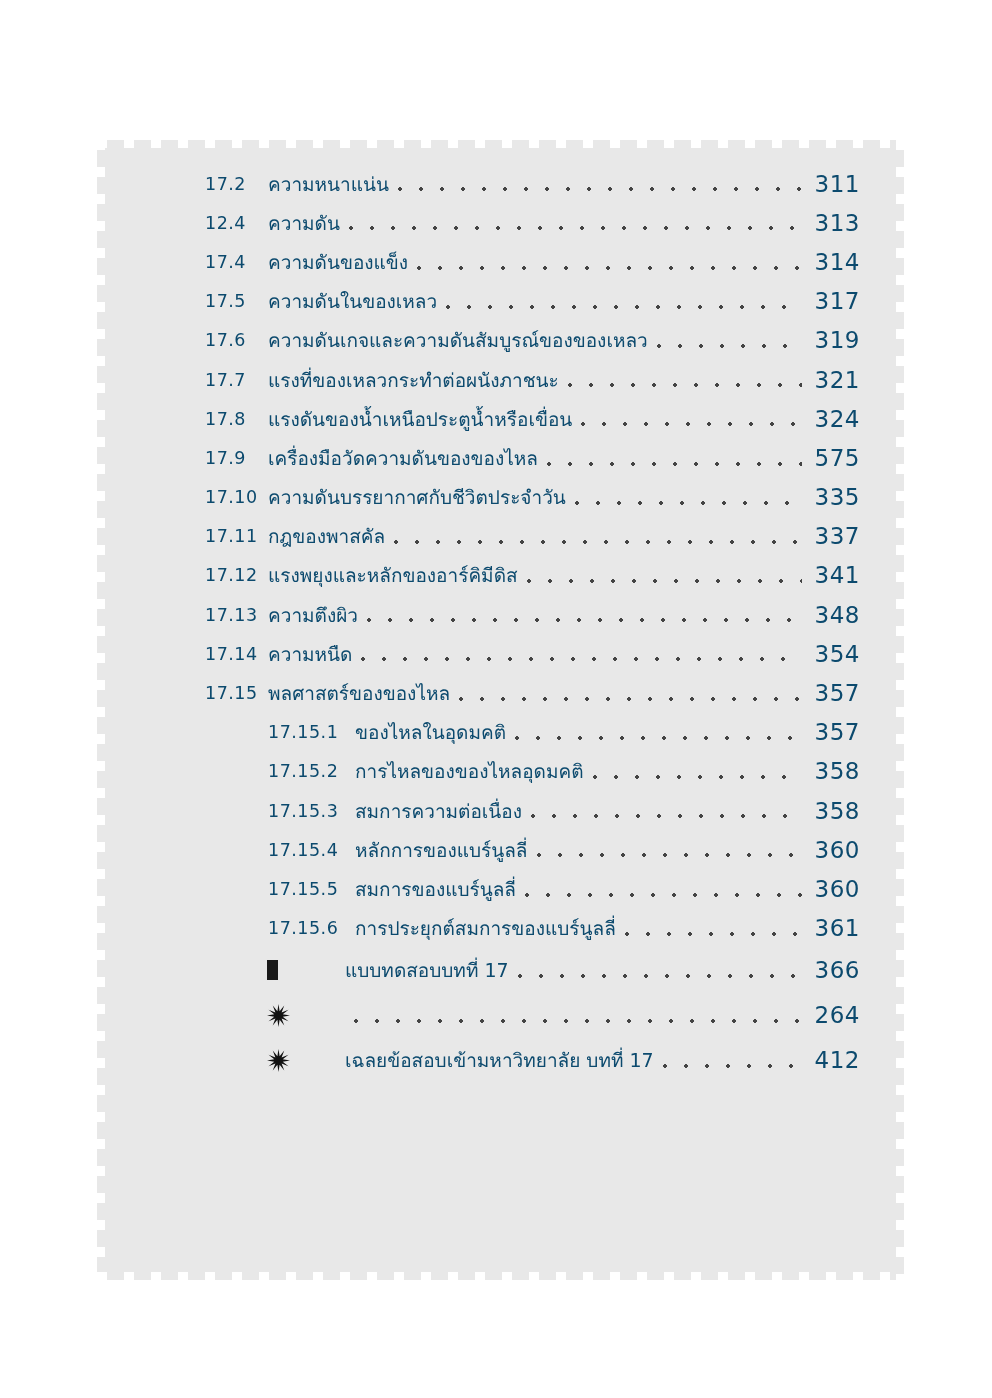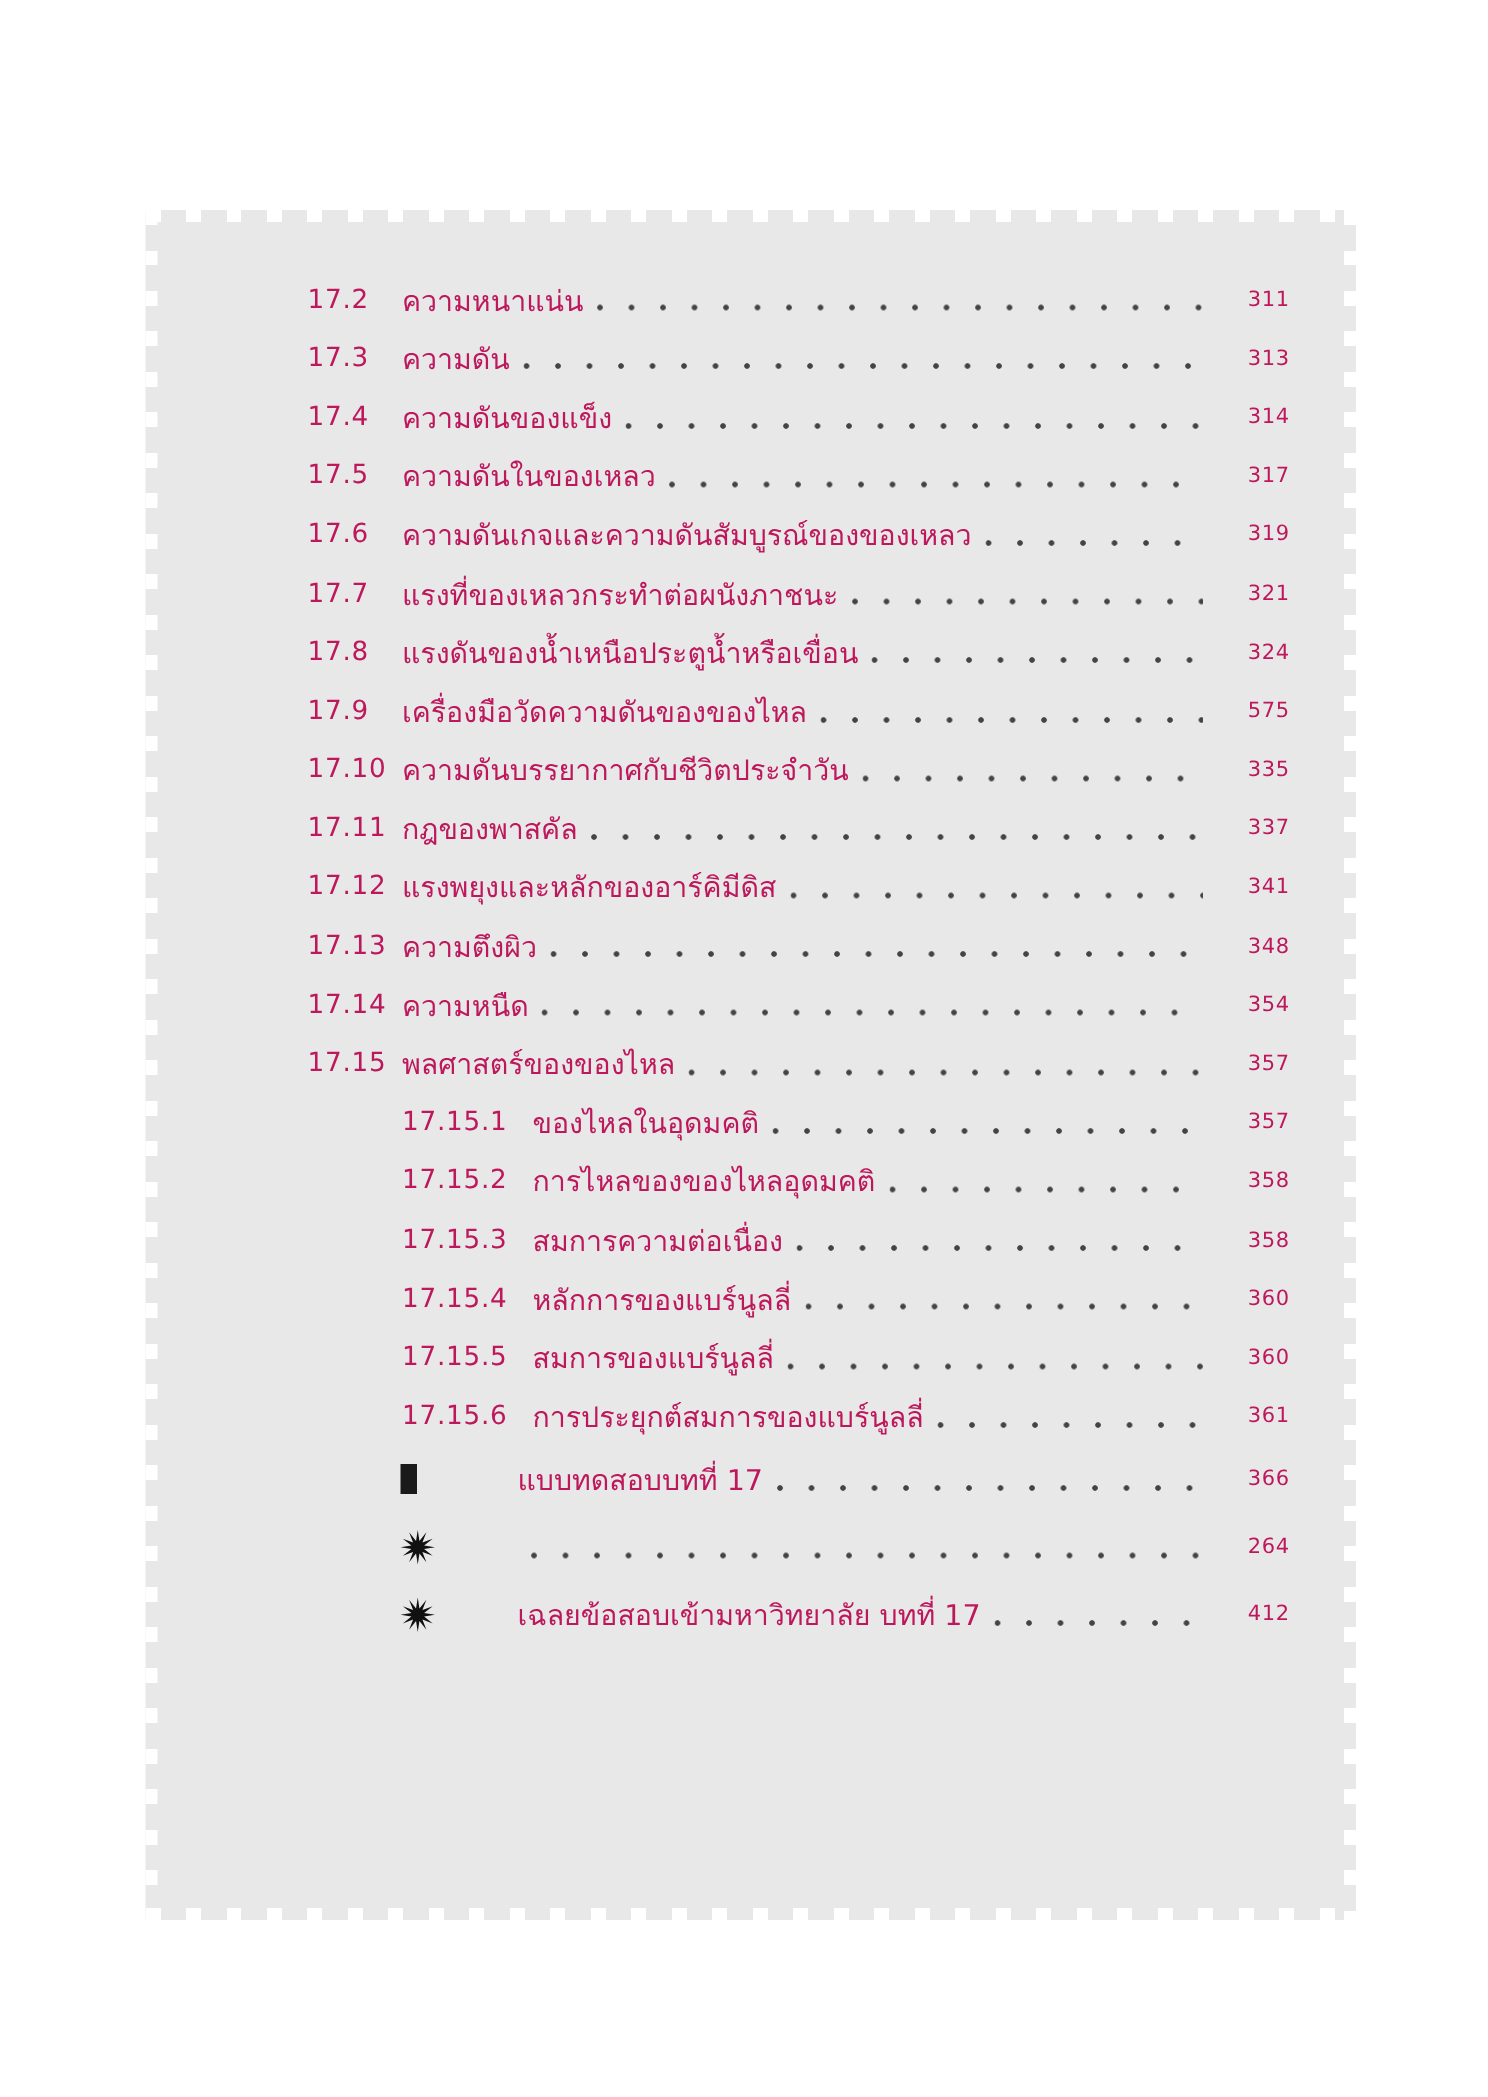--- a/index.html
+++ b/index.html
@@ -33,22 +33,22 @@
   .notch-bottom { bottom: 0; }
   .notch-left, .notch-right {
     top: 0; bottom: 0; width: 8px;
     background: repeating-linear-gradient(to bottom, #ffffff 0 10px, transparent 10px 27px);
   }
   .notch-left { left: 0; }
   .notch-right { right: 0; }
 
   .toc {
     position: absolute;
-    left: 0; top: 40px; right: 0;
-    color: #be185d;
+    left: 0; top: 24px; right: 0;
+    color: #0c4a6e;
   }
   .row {
     display: flex;
     align-items: center;
     height: 39.2px;
     padding-right: 44px;
     font-size: 19px;
   }
   .row.rb { height: 45px; }
   .row.lvl1 { padding-left: 108px; }
@@ -86,21 +86,21 @@
     background-image: radial-gradient(circle at 2px 2px, #444444 1.6px, transparent 2.1px);
     background-size: 21px 4px;
     background-repeat: repeat-x;
     background-position: left bottom;
   }
   .rb .leader { margin-bottom: 15px; }
   .pagenum {
     flex: 0 0 auto;
     width: 46px;
     text-align: right;
-    font-size: 14px;
+    font-size: 23px;
     letter-spacing: 0.5px;
   }
   .star-svg { display: block; }
 </style>
 </head>
 <body>
 
 <div class="canvas">
   <div class="sheet">
     <div class="notch notch-top"></div>
@@ -110,21 +110,21 @@
 
     <div class="toc">
 
       <div class="row lvl1">
         <span class="num">17.2</span>
         <span class="title">ความหนาแน่น</span>
         <span class="leader"></span>
         <span class="pagenum">311</span>
       </div>
       <div class="row lvl1">
-        <span class="num">17.3</span>
+        <span class="num">12.4</span>
         <span class="title">ความดัน</span>
         <span class="leader"></span>
         <span class="pagenum">313</span>
       </div>
       <div class="row lvl1">
         <span class="num">17.4</span>
         <span class="title">ความดันของแข็ง</span>
         <span class="leader"></span>
         <span class="pagenum">314</span>
       </div>

